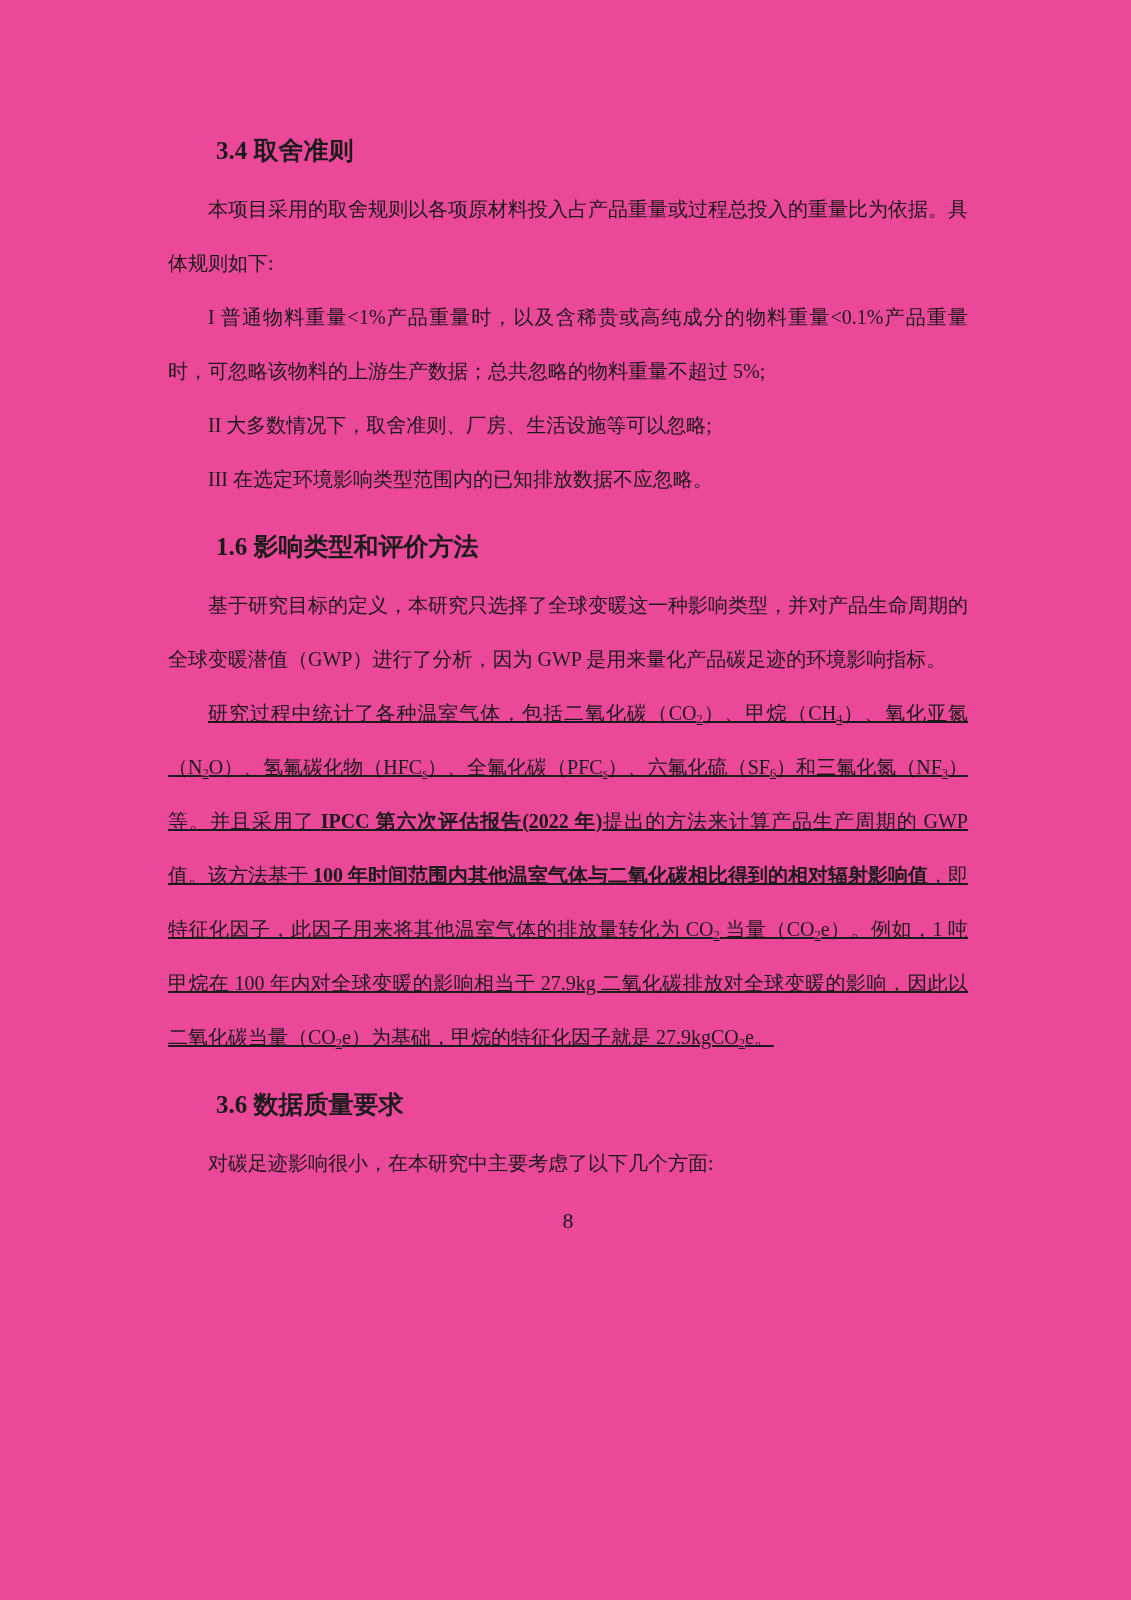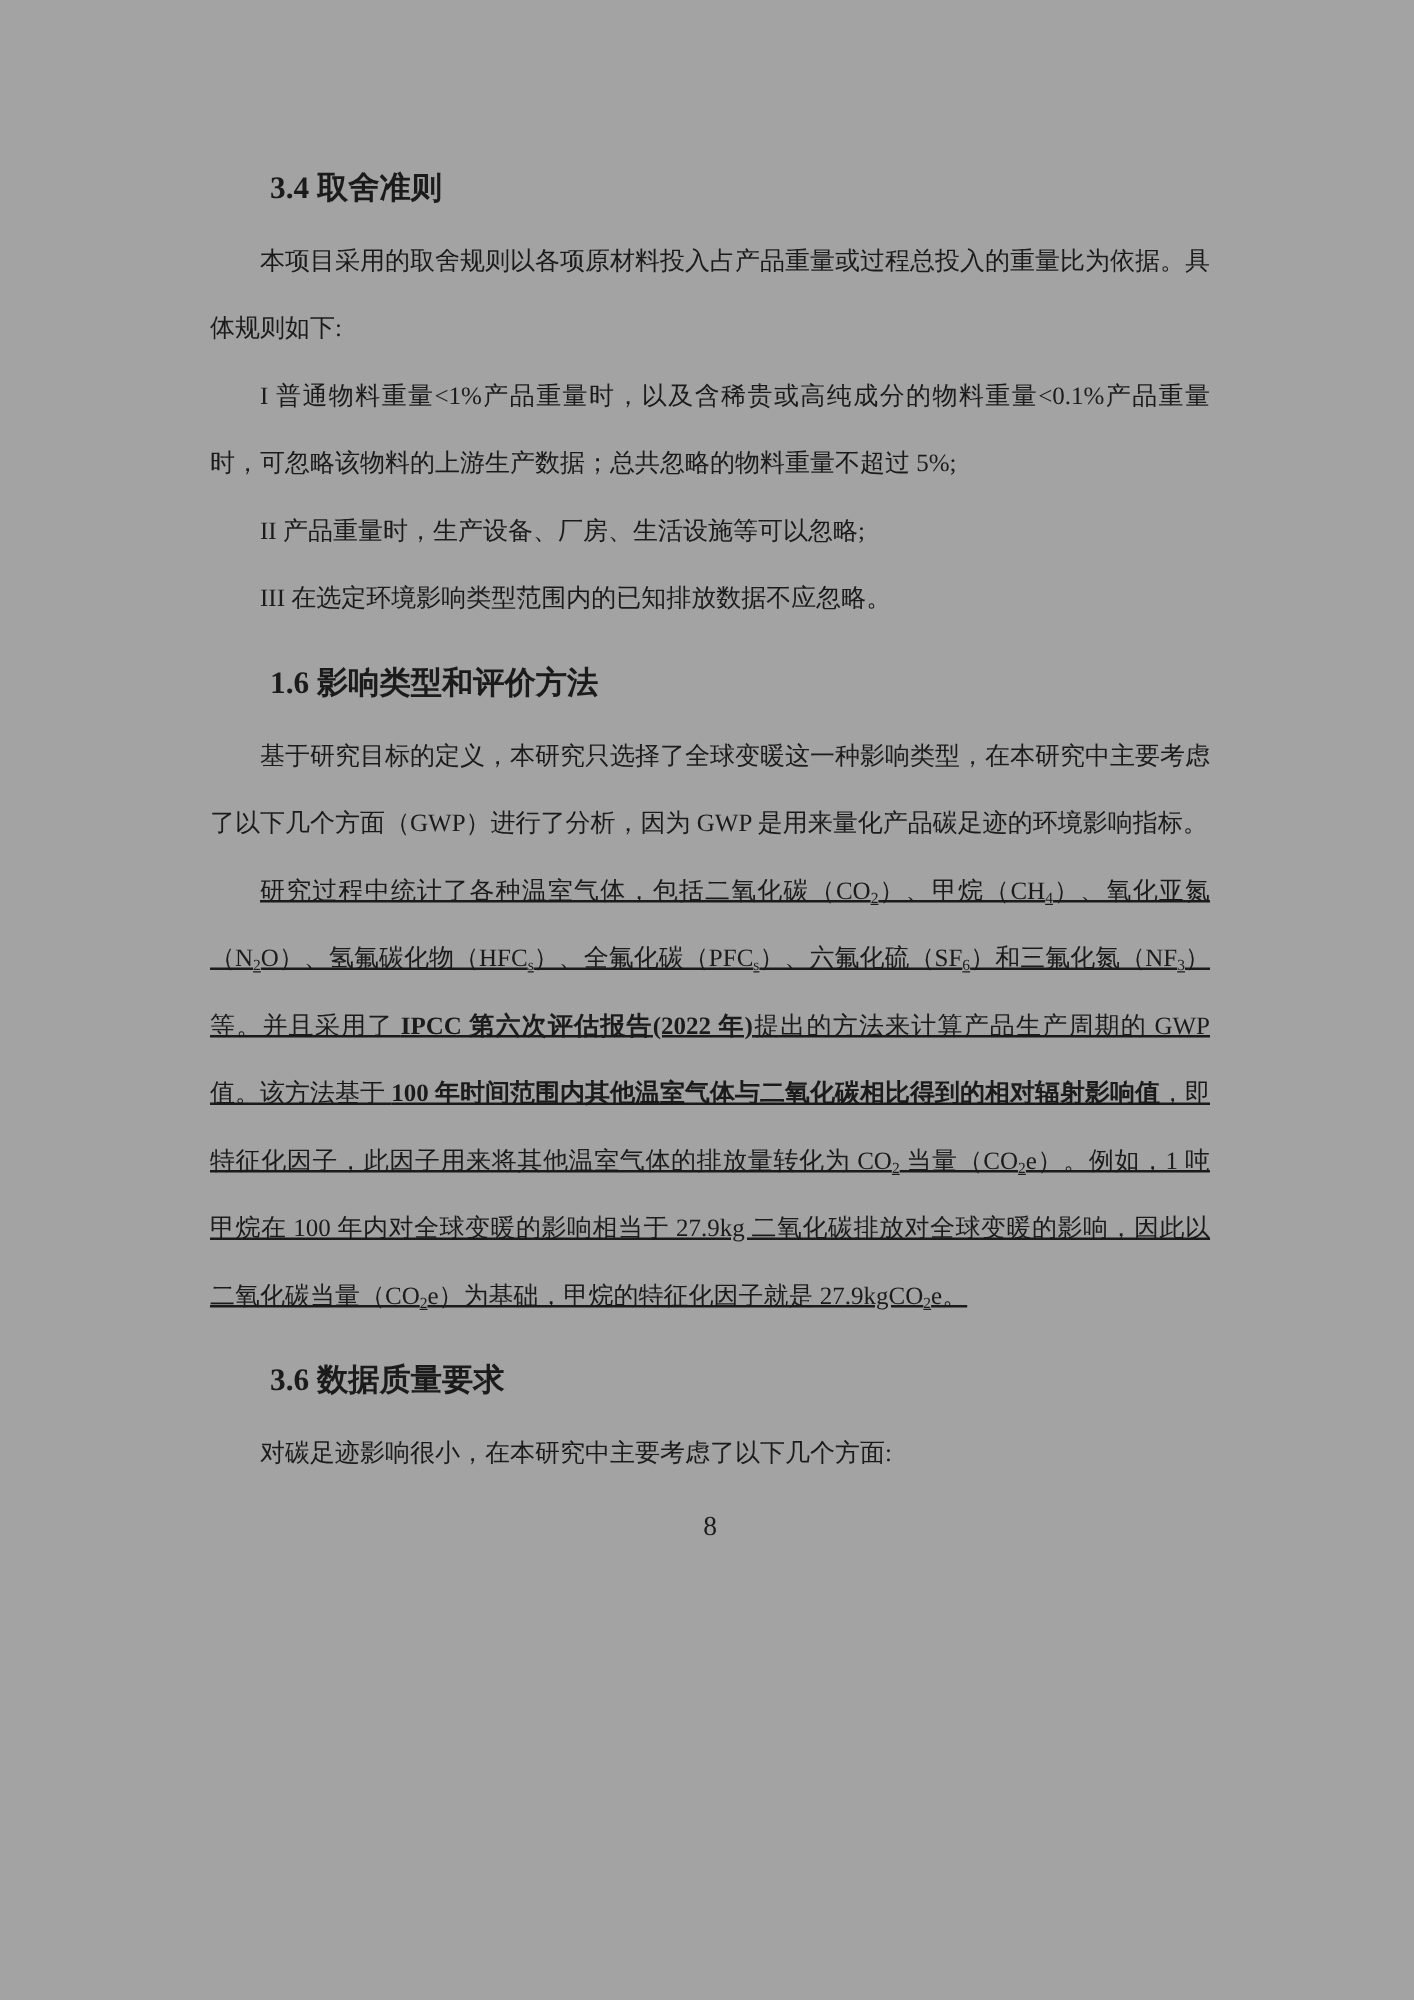--- a/index.html
+++ b/index.html
@@ -5,21 +5,21 @@
   html, body {
     margin: 0;
     padding: 0;
     background: #ffffff;
   }
   .page {
     position: relative;
     width: 1131px;
     height: 1600px;
     margin: 0 auto;
-    background: #a3a3a3;
+    background: #ec4899;
     color: #1b1b1b;
     font-family: "Liberation Serif", "DejaVu Serif", serif;
     box-sizing: border-box;
     padding: 132px 163px 0 168px;
     overflow: hidden;
   }
   .heading {
     font-size: 25px;
     font-weight: bold;
     line-height: 30px;
@@ -54,28 +54,28 @@
 <body>
 
 <div class="page">
 
   <h2 class="heading h-34">3.4 取舍准则</h2>
 
   <p class="para">本项目采用的取舍规则以各项原材料投入占产品重量或过程总投入的重量比为依据。具体规则如下:</p>
 
   <p class="para">I 普通物料重量&lt;1%产品重量时，以及含稀贵或高纯成分的物料重量&lt;0.1%产品重量时，可忽略该物料的上游生产数据；总共忽略的物料重量不超过 5%;</p>
 
-  <p class="para">II 产品重量时，生产设备、厂房、生活设施等可以忽略;</p>
+  <p class="para">II 大多数情况下，取舍准则、厂房、生活设施等可以忽略;</p>
 
   <p class="para">III 在选定环境影响类型范围内的已知排放数据不应忽略。</p>
 
 
   <h2 class="heading h-35">1.6 影响类型和评价方法</h2>
 
-  <p class="para">基于研究目标的定义，本研究只选择了全球变暖这一种影响类型，在本研究中主要考虑了以下几个方面（GWP）进行了分析，因为 GWP 是用来量化产品碳足迹的环境影响指标。</p>
+  <p class="para">基于研究目标的定义，本研究只选择了全球变暖这一种影响类型，并对产品生命周期的全球变暖潜值（GWP）进行了分析，因为 GWP 是用来量化产品碳足迹的环境影响指标。</p>
 
   <p class="para"><span class="r">研究过程中统计了各种温室气体，包括二氧化碳（CO</span><span class="r sub">2</span><span class="r">）、甲烷（CH</span><span class="r sub">4</span><span class="r">）、氧化亚氮（N</span><span class="r sub">2</span><span class="r">O）、氢氟碳化物（HFC</span><span class="r sub">s</span><span class="r">）、全氟化碳（PFC</span><span class="r sub">s</span><span class="r">）、六氟化硫（SF</span><span class="r sub">6</span><span class="r">）和三氟化氮（NF</span><span class="r sub">3</span><span class="r">）等。并且采用了 </span><span class="r b">IPCC 第六次评估报告(2022 年)</span><span class="r">提出的方法来计算产品生产周期的 GWP 值。该方法基于 </span><span class="r b">100 年时间范围内其他温室气体与二氧化碳相比得到的相对辐射影响值</span><span class="r">，即特征化因子，此因子用来将其他温室气体的排放量转化为 CO</span><span class="r sub">2</span><span class="r"> 当量（CO</span><span class="r sub">2</span><span class="r">e）。例如，1 吨甲烷在 100 年内对全球变暖的影响相当于 27.9kg 二氧化碳排放对全球变暖的影响，因此以二氧化碳当量（CO</span><span class="r sub">2</span><span class="r">e）为基础，甲烷的特征化因子就是 27.9kgCO</span><span class="r sub">2</span><span class="r">e。</span></p>
 
   <h2 class="heading h-36">3.6 数据质量要求</h2>
 
   <p class="para">对碳足迹影响很小，在本研究中主要考虑了以下几个方面:</p>
 
   <div class="page-footer">8</div>
 
 </div>

